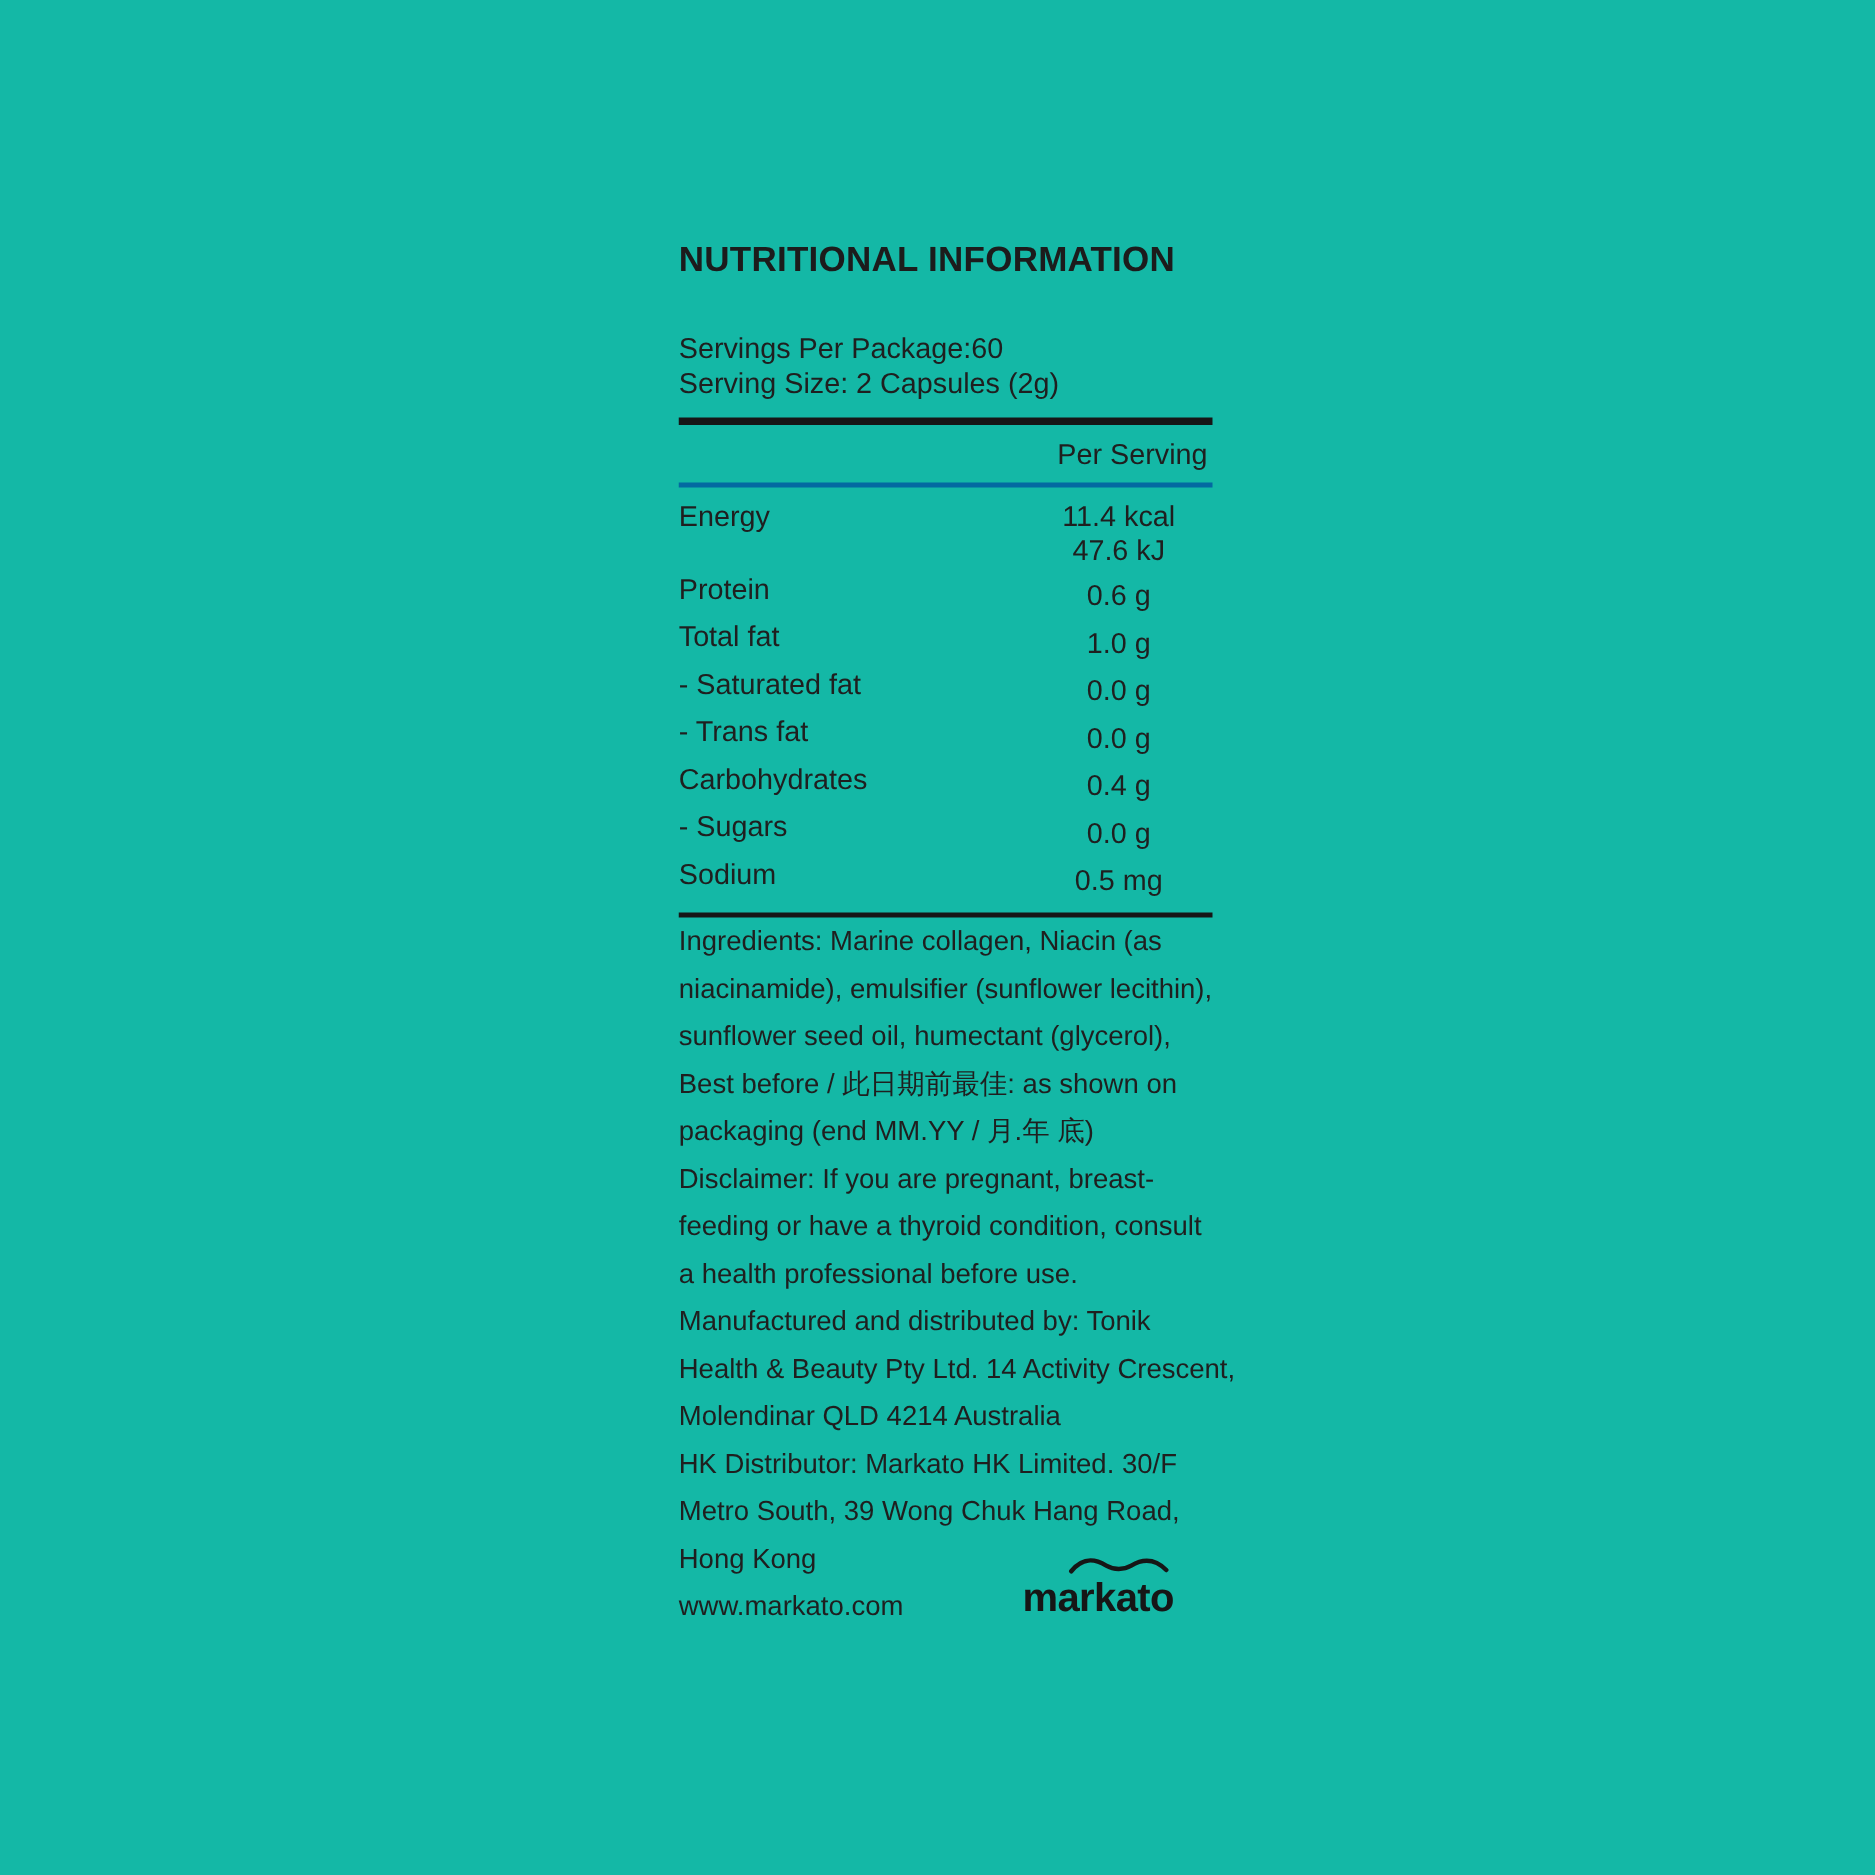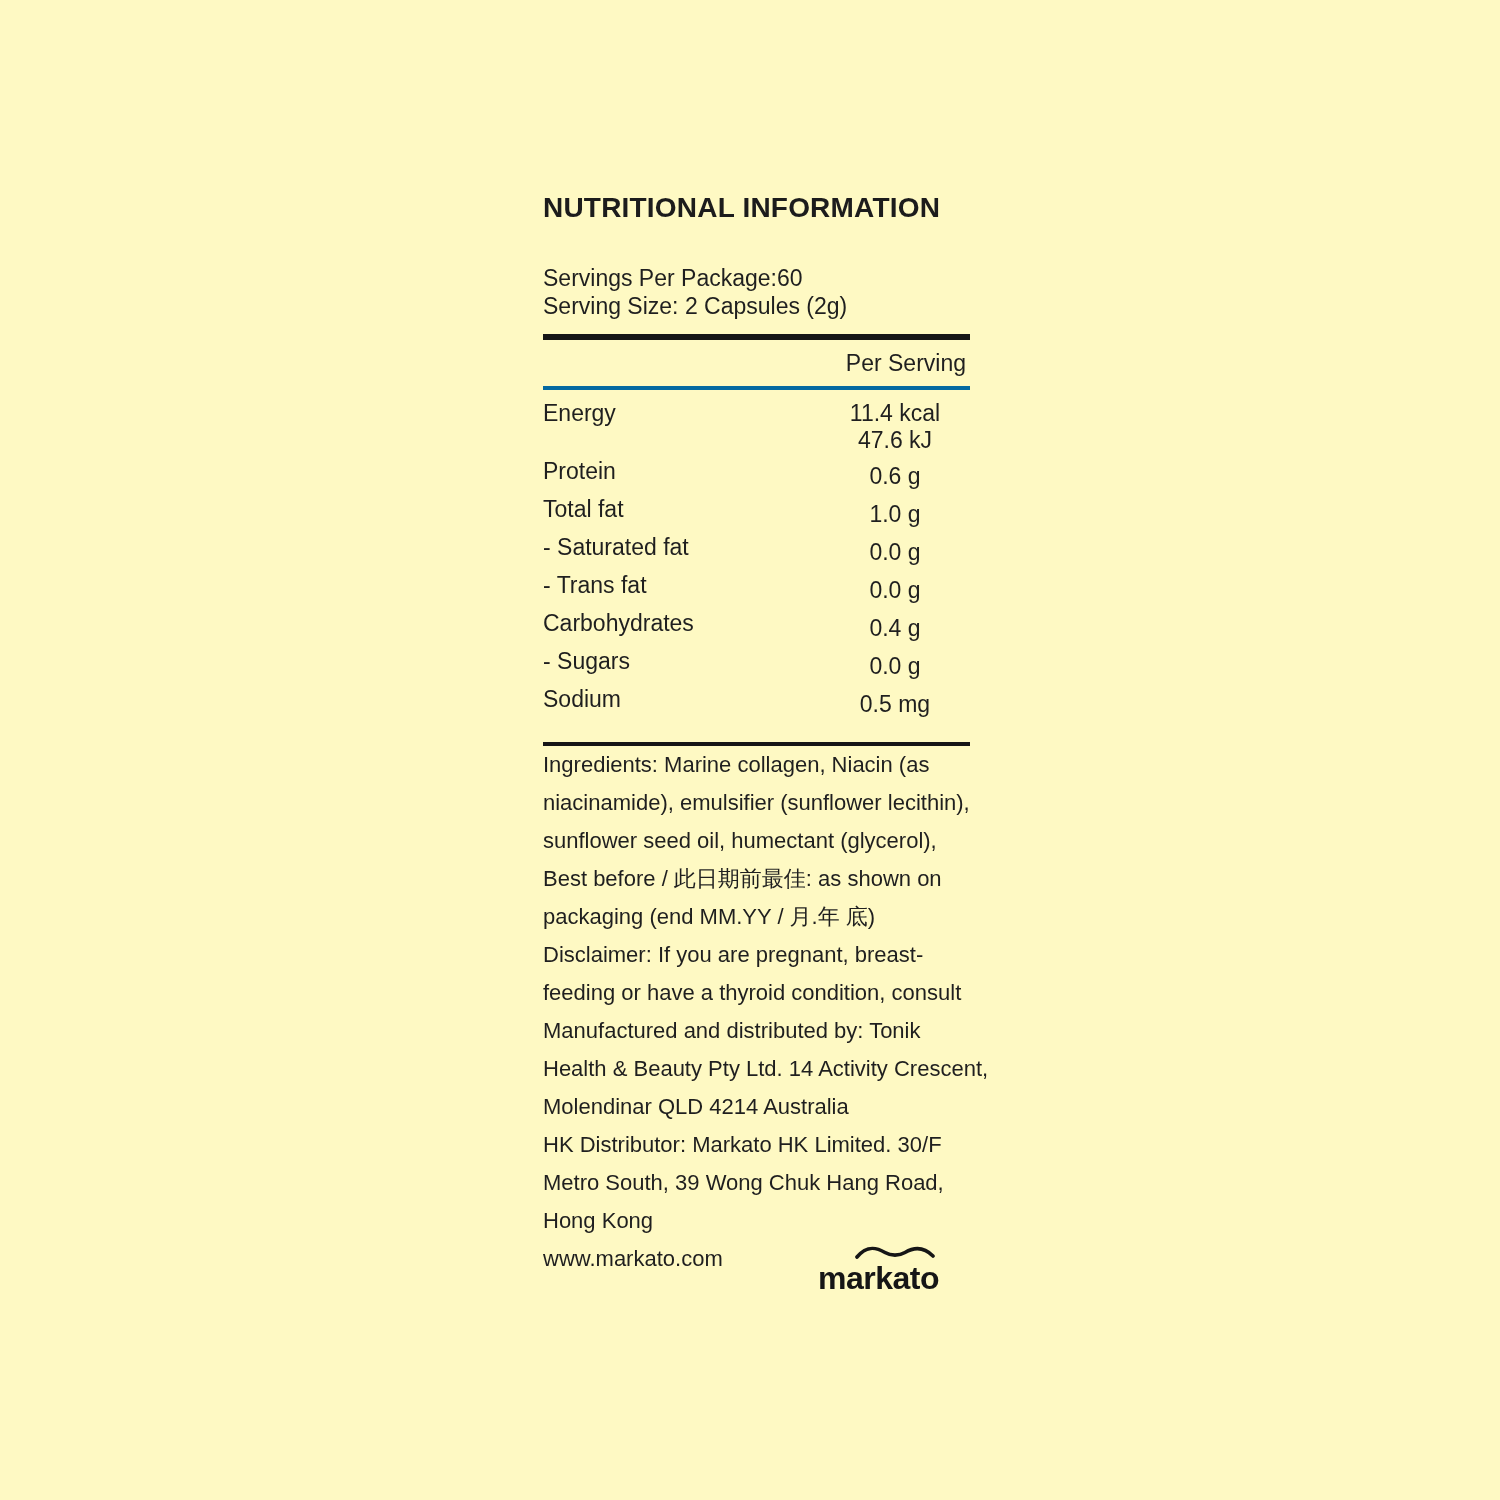--- a/index.html
+++ b/index.html
@@ -1,20 +1,20 @@
 <!DOCTYPE html>
 <html><head>
 <meta charset="utf-8">
 <style>
   html, body { margin: 0; padding: 0; background: #ffffff; }
   .page {
     position: relative;
     width: 1500px;
     height: 1500px;
-    background: #fef9c3;
+    background: #14b8a6;
     font-family: "Liberation Sans", "DejaVu Sans", sans-serif;
     color: #1f1f1f;
     overflow: hidden;
   }
   .panel {
     position: absolute;
     left: 543px;
     top: 192px;
     width: 427px;
   }
@@ -38,21 +38,21 @@
   }
   .thead {
     display: flex;
     justify-content: flex-end;
     align-items: center;
     height: 46px;
     border-bottom: 4px solid #0369a1;
     font-size: 23px;
     padding-right: 4px;
   }
-  .rows { padding-top: 10px; padding-bottom: 18px; }
+  .rows { padding-top: 10px; padding-bottom: 6px; }
   .row {
     display: flex;
     align-items: flex-start;
     height: 38px;
     font-size: 23px;
     line-height: 27px;
   }
   .row.tall { height: 58px; }
   .row-label { flex: 1; }
   .row-value {
@@ -143,20 +143,21 @@
     </div>
 
     <div class="info">
       <div class="info-line">Ingredients: Marine collagen, Niacin (as</div>
       <div class="info-line">niacinamide), emulsifier (sunflower lecithin),</div>
       <div class="info-line">sunflower seed oil, humectant (glycerol),</div>
       <div class="info-line">Best before / 此日期前最佳: as shown on</div>
       <div class="info-line">packaging (end MM.YY / 月.年 底)</div>
       <div class="info-line">Disclaimer: If you are pregnant, breast-</div>
       <div class="info-line">feeding or have a thyroid condition, consult</div>
+      <div class="info-line">a health professional before use.</div>
       <div class="info-line">Manufactured and distributed by: Tonik</div>
       <div class="info-line">Health &amp; Beauty Pty Ltd. 14 Activity Crescent,</div>
       <div class="info-line">Molendinar QLD 4214 Australia</div>
       <div class="info-line">HK Distributor: Markato HK Limited. 30/F</div>
       <div class="info-line">Metro South, 39 Wong Chuk Hang Road,</div>
       <div class="info-line">Hong Kong</div>
       <div class="info-line">www.markato.com</div>
     </div>
   </div>
 

